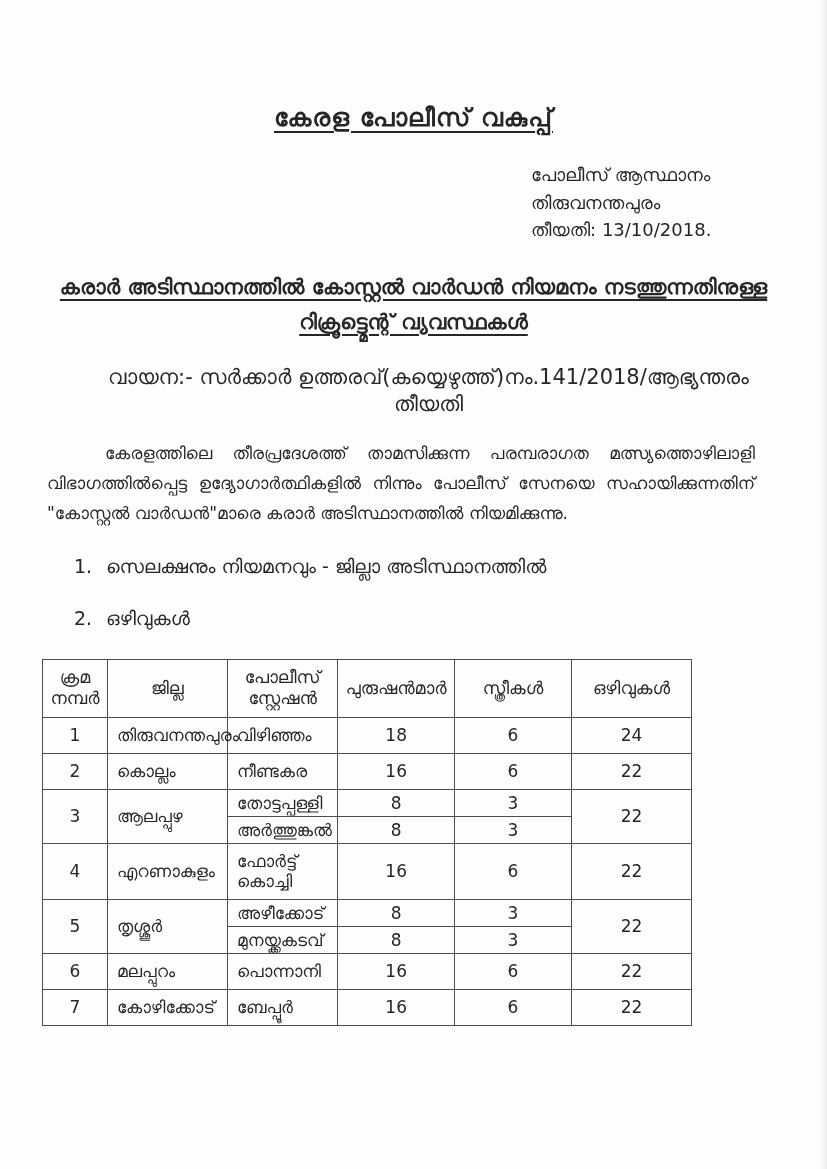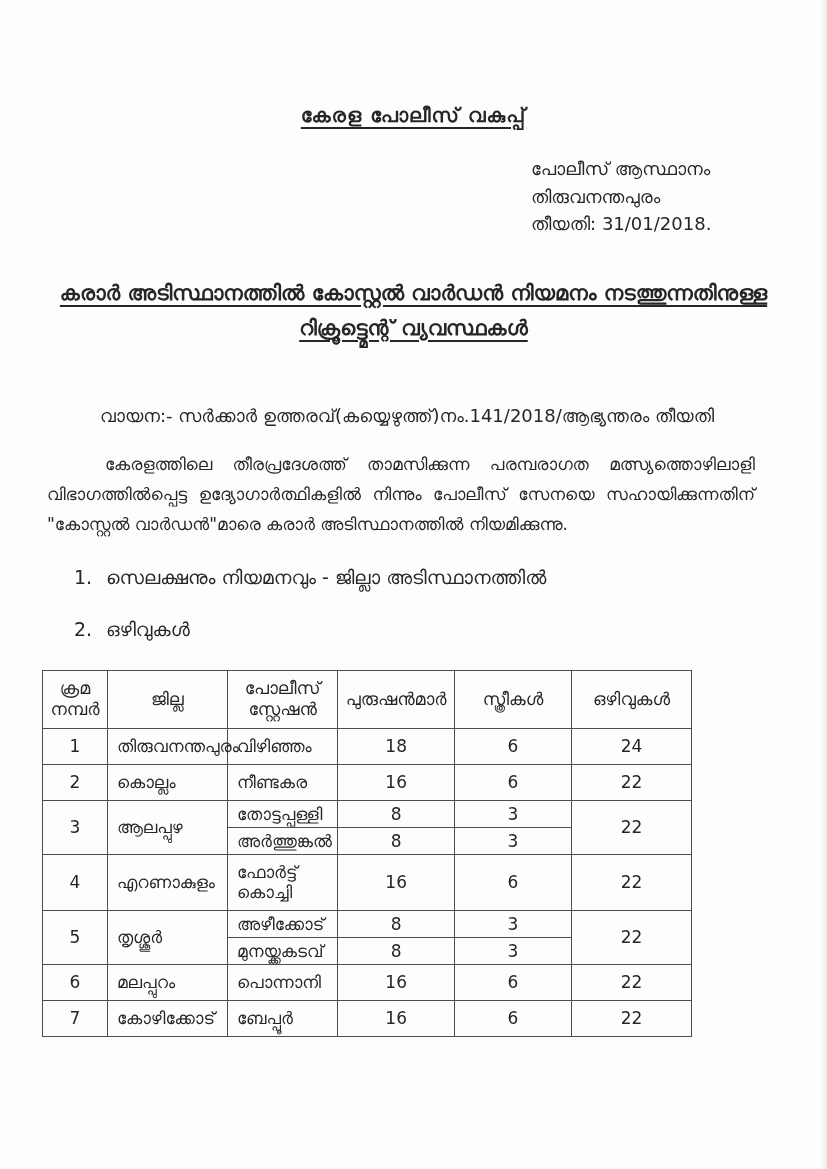--- a/index.html
+++ b/index.html
@@ -12,39 +12,39 @@
     overflow:hidden;
   }
   .page::after{ 
     content:""; position:absolute; top:0; right:0; width:7px; height:100%;
     background:linear-gradient(to right, rgba(0,0,0,0), rgba(0,0,0,0.07));
     pointer-events:none;
   }
   .title {
     margin:0; padding-top:103px;
     text-align:center;
-    font-size:20px; font-weight:600;
+    font-size:25px; font-weight:600;
     letter-spacing:1px;
   }
   .title span { text-decoration:underline; text-underline-offset:5px; text-decoration-thickness:1.5px; }
   .address {
     margin:28px 0 0 531px;
     font-size:18px; line-height:27.5px;
   }
   .address .email { text-decoration:underline; text-underline-offset:3px; }
   .subject {
-    margin-top:38px;
+    margin-top:26px;
     text-align:center;
     font-size:21px; font-weight:600;
     line-height:35px;
   }
   .subject span { text-decoration:underline; text-underline-offset:5px; text-decoration-thickness:1.5px; }
   .reference {
-    margin:56px 70px 0 100px;
-    font-size:18px; line-height:27px;
+    margin:24px 70px 0 100px;
+    font-size:21px; line-height:27px;text-align:center;
   }
   .reference .ref-line2 { padding-left:70px; }
   .body-para {
     margin:20px 72px 0 47px;
     font-size:17px; line-height:30px;
     text-align:justify;
     text-indent:58px;
   }
   .items { margin:27px 0 0 74px; font-size:19px; }
   .item { display:flex; margin-bottom:29px; }
@@ -74,21 +74,21 @@
 </head>
 <body>
 
 <div class="page">
 
   <h1 class="title"><span>കേരള പോലീസ് വകുപ്പ്</span></h1>
 
   <div class="address">
     <div>പോലീസ് ആസ്ഥാനം</div>
     <div>തിരുവനന്തപുരം</div>
-    <div>തീയതി:  31/01/2018.</div>
+    <div>തീയതി:  13/10/2018.</div>
   </div>
 
   <div class="subject">
     <div><span>കരാർ അടിസ്ഥാനത്തിൽ കോസ്റ്റൽ വാർഡൻ നിയമനം നടത്തുന്നതിനുള്ള</span></div>
     <div><span>റിക്രൂട്ട്മെന്റ് വ്യവസ്ഥകൾ</span></div>
   </div>
 
   <div class="reference">
     <div>വായന:- സർക്കാർ ഉത്തരവ്(കയ്യെഴുത്ത്)നം.141/2018/ആഭ്യന്തരം തീയതി</div>
   </div>

